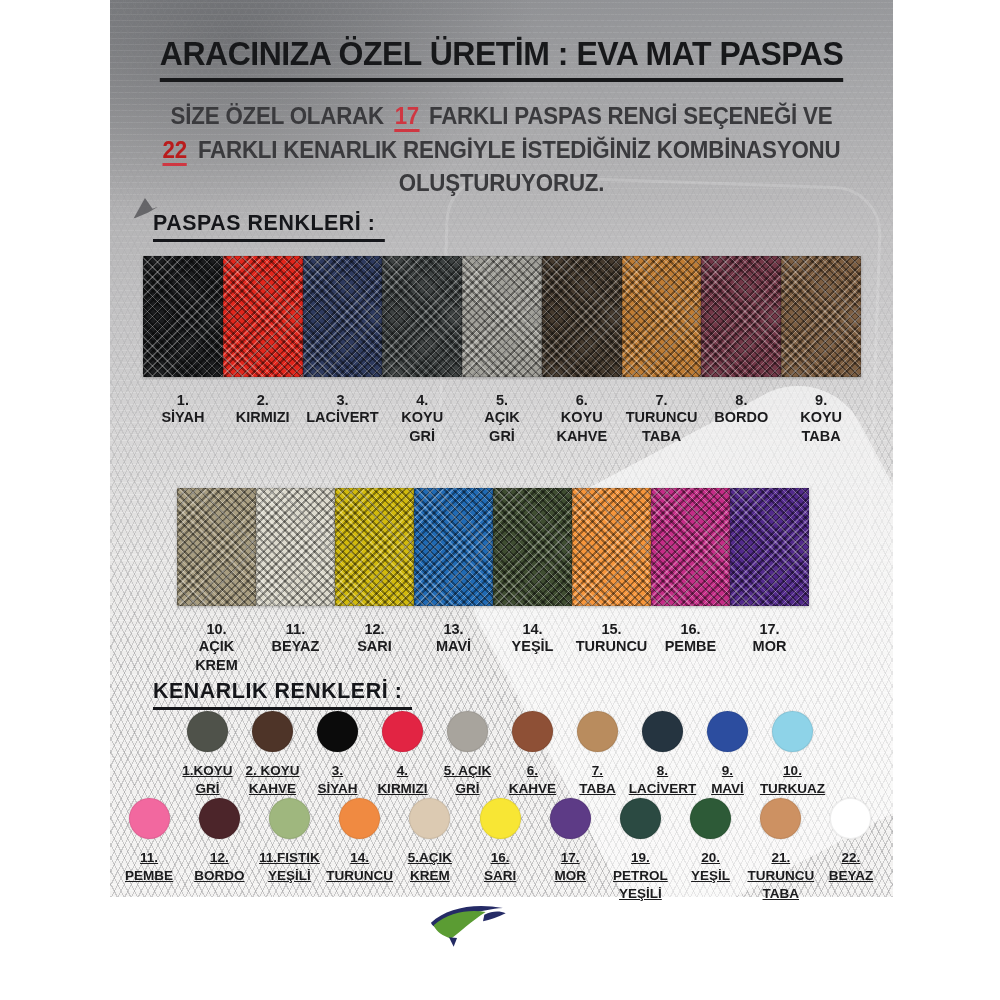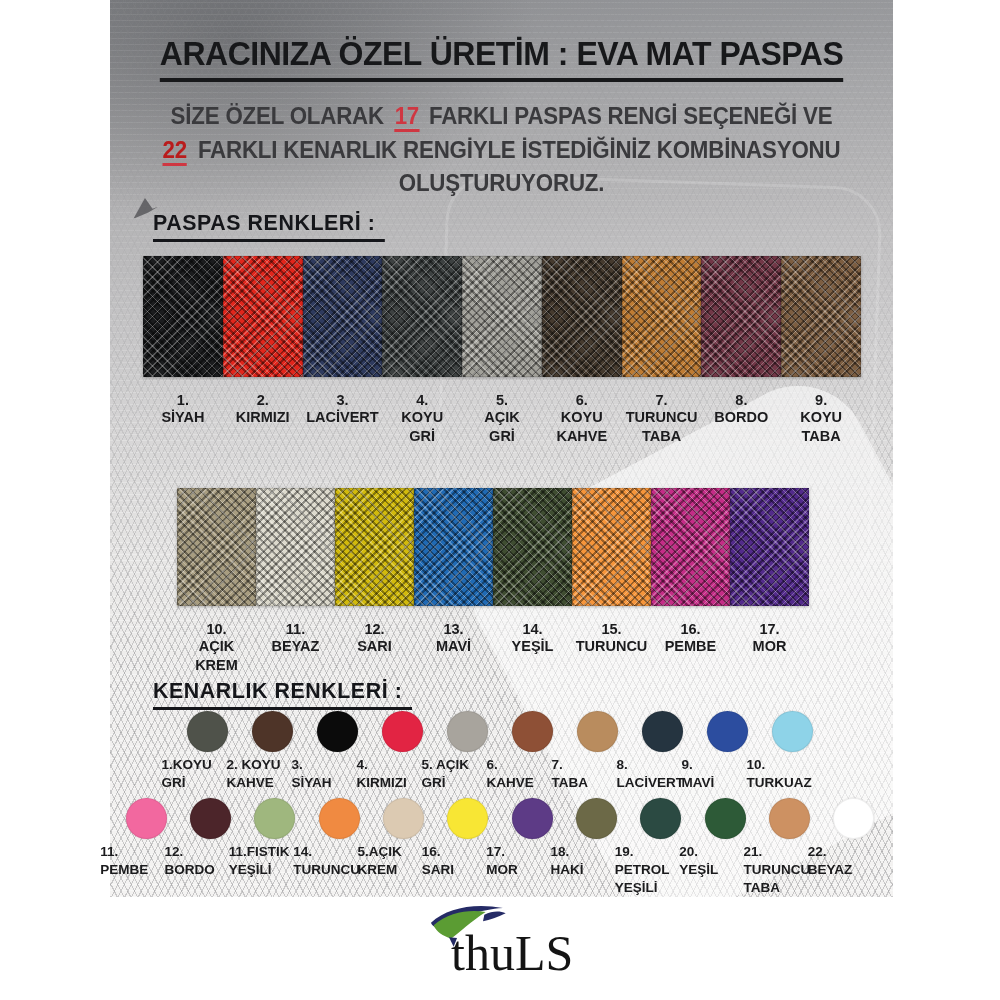--- a/index.html
+++ b/index.html
@@ -89,22 +89,22 @@
   
   .dot-row{position:absolute;display:flex;z-index:5;}
   #kenarlik-row1{left:175px;top:711px;width:650px;}
   #kenarlik-row2{left:114px;top:798px;width:772px;}
   .dot-cell{flex:1;display:flex;flex-direction:column;align-items:center;min-width:0;}
   .dot{
     width:41px;height:41px;border-radius:50%;
     box-shadow:inset 0 0 0 1px rgba(0,0,0,0.07), 0 0 0 1px rgba(0,0,0,0.05);
   }
   .dot-label{
-    margin-top:4px;font-size:13.5px;font-weight:bold;line-height:18px;text-align:left;
-    color:#1b1b1d;white-space:pre-line;width:92px;
+    margin-top:10px;font-size:13.5px;font-weight:bold;line-height:18px;text-align:center;
+    color:#1b1b1d;white-space:pre-line;width:92px;text-decoration:underline;
   }
   
   .logo{position:absolute;left:425px;top:900px;width:200px;height:95px;z-index:6;}
   .logo-bird{position:absolute;left:2px;top:2px;width:80px;height:48px;}
   .logo-text{
     position:absolute;left:26px;top:24px;
     font-family:"Liberation Serif",serif;font-size:50px;color:#141414;letter-spacing:0;
   }
 </style>
 </head>
@@ -338,25 +338,20 @@
     <div class="dot-label">16.
 SARI</div>
   </div>
 
   <div class="dot-cell">
     <div class="dot" style="background-color: rgb(93, 59, 134);"></div>
     <div class="dot-label">17.
 MOR</div>
   </div>
 
-  <div class="dot-cell">
-    <div class="dot" style="background-color: rgb(108, 105, 71);"></div>
-    <div class="dot-label">18.
-HAKİ</div>
-  </div>
 
   <div class="dot-cell">
     <div class="dot" style="background-color: rgb(43, 74, 66);"></div>
     <div class="dot-label">19.
 PETROL
 YEŞİLİ</div>
   </div>
 
   <div class="dot-cell">
     <div class="dot" style="background-color: rgb(45, 90, 55);"></div>
@@ -378,14 +373,13 @@
   </div>
 </div>
 
 <div class="logo">
   <svg class="logo-bird" viewBox="0 0 120 70">
     <path d="M6,30 C30,8 70,0 114,8 C80,10 46,22 28,38 C16,40 8,36 6,30 Z" fill="#252b66"></path>
     <path d="M10,34 C32,14 64,10 88,14 C66,28 50,44 36,54 C24,50 14,44 10,34 Z" fill="#5b9c33"></path>
     <path d="M86,18 C98,12 110,12 118,16 C106,22 94,26 84,28 Z" fill="#252b66"></path>
     <path d="M33,52 L40,66 L45,53 Z" fill="#232a63"></path>
   </svg>
-  <div class="logo-text">thuLS</div>
 </div>
 
 </body></html>

